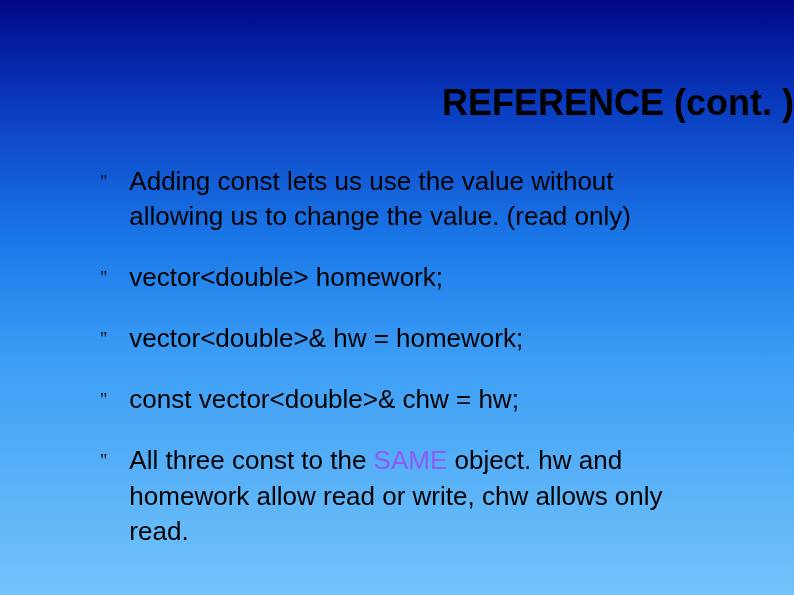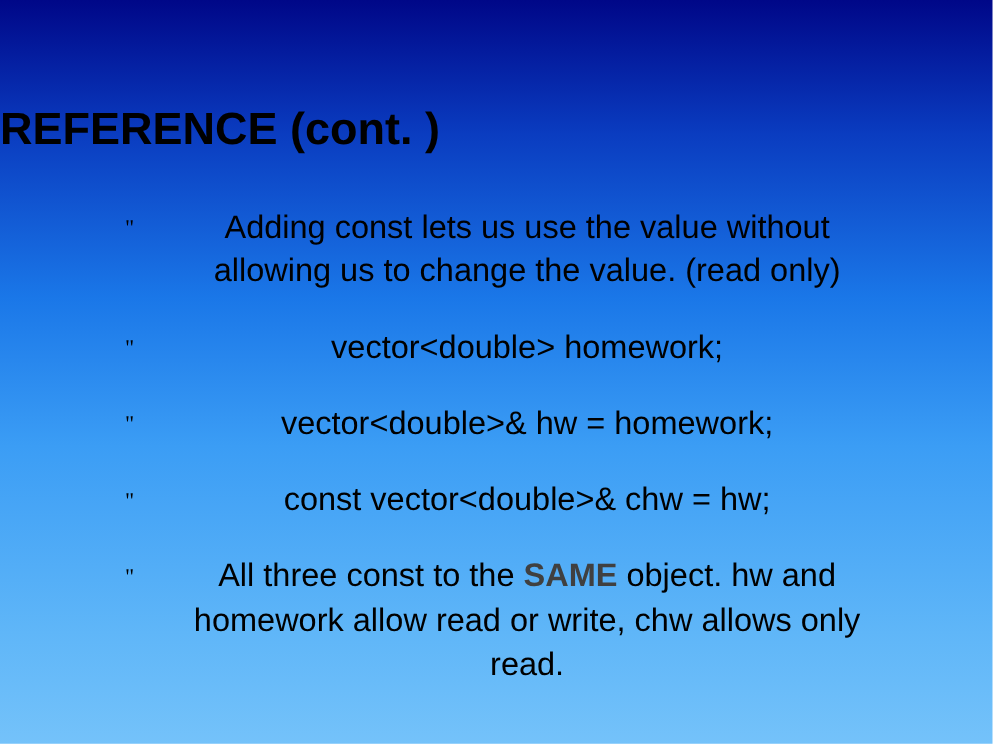--- a/index.html
+++ b/index.html
@@ -8,21 +8,21 @@
     font-family: Arial, Helvetica, sans-serif;
     background: linear-gradient(180deg, #000788 0%, #0a3cc0 18%, #1a77e8 40%, #3b9df5 60%, #5fb6f8 85%, #74c2fa 100%);
     color: #000;
   }
   .slide {
     width: 100%;
     height: 100%;
     padding: 0;
   }
   .title {
-    text-align: left;
+    text-align: right;
     font-size: 36px;
     font-weight: bold;
     padding-top: 82px;
     padding-bottom: 40px;
   }
   .bullets {
     list-style: none;
     padding: 0 80px 0 100px;
   }
   .bullets li {
@@ -32,22 +32,22 @@
     line-height: 1.35;
     margin-bottom: 26px;
   }
   .bullet-marker {
     font-size: 18px;
     margin-right: 22px;
     margin-top: 6px;
     flex-shrink: 0;
     font-family: "Times New Roman", serif;
   }
-  .bullet-text { flex: 1; text-align: center; }
-  .em-red { color: #404040; font-weight: bold; }
+  .bullet-text { flex: 1; }
+  .em-red { color: #8b5cf6; font-weight: normal; }
 </style>
 </head>
 <body>
 
 <div class="slide">
   <h1 class="title">REFERENCE (cont. )</h1>
   <ul class="bullets">
     <li>
       <span class="bullet-marker">"</span>
       <span class="bullet-text">Adding const lets us use the value without allowing us to change the value.  (read only)</span>

